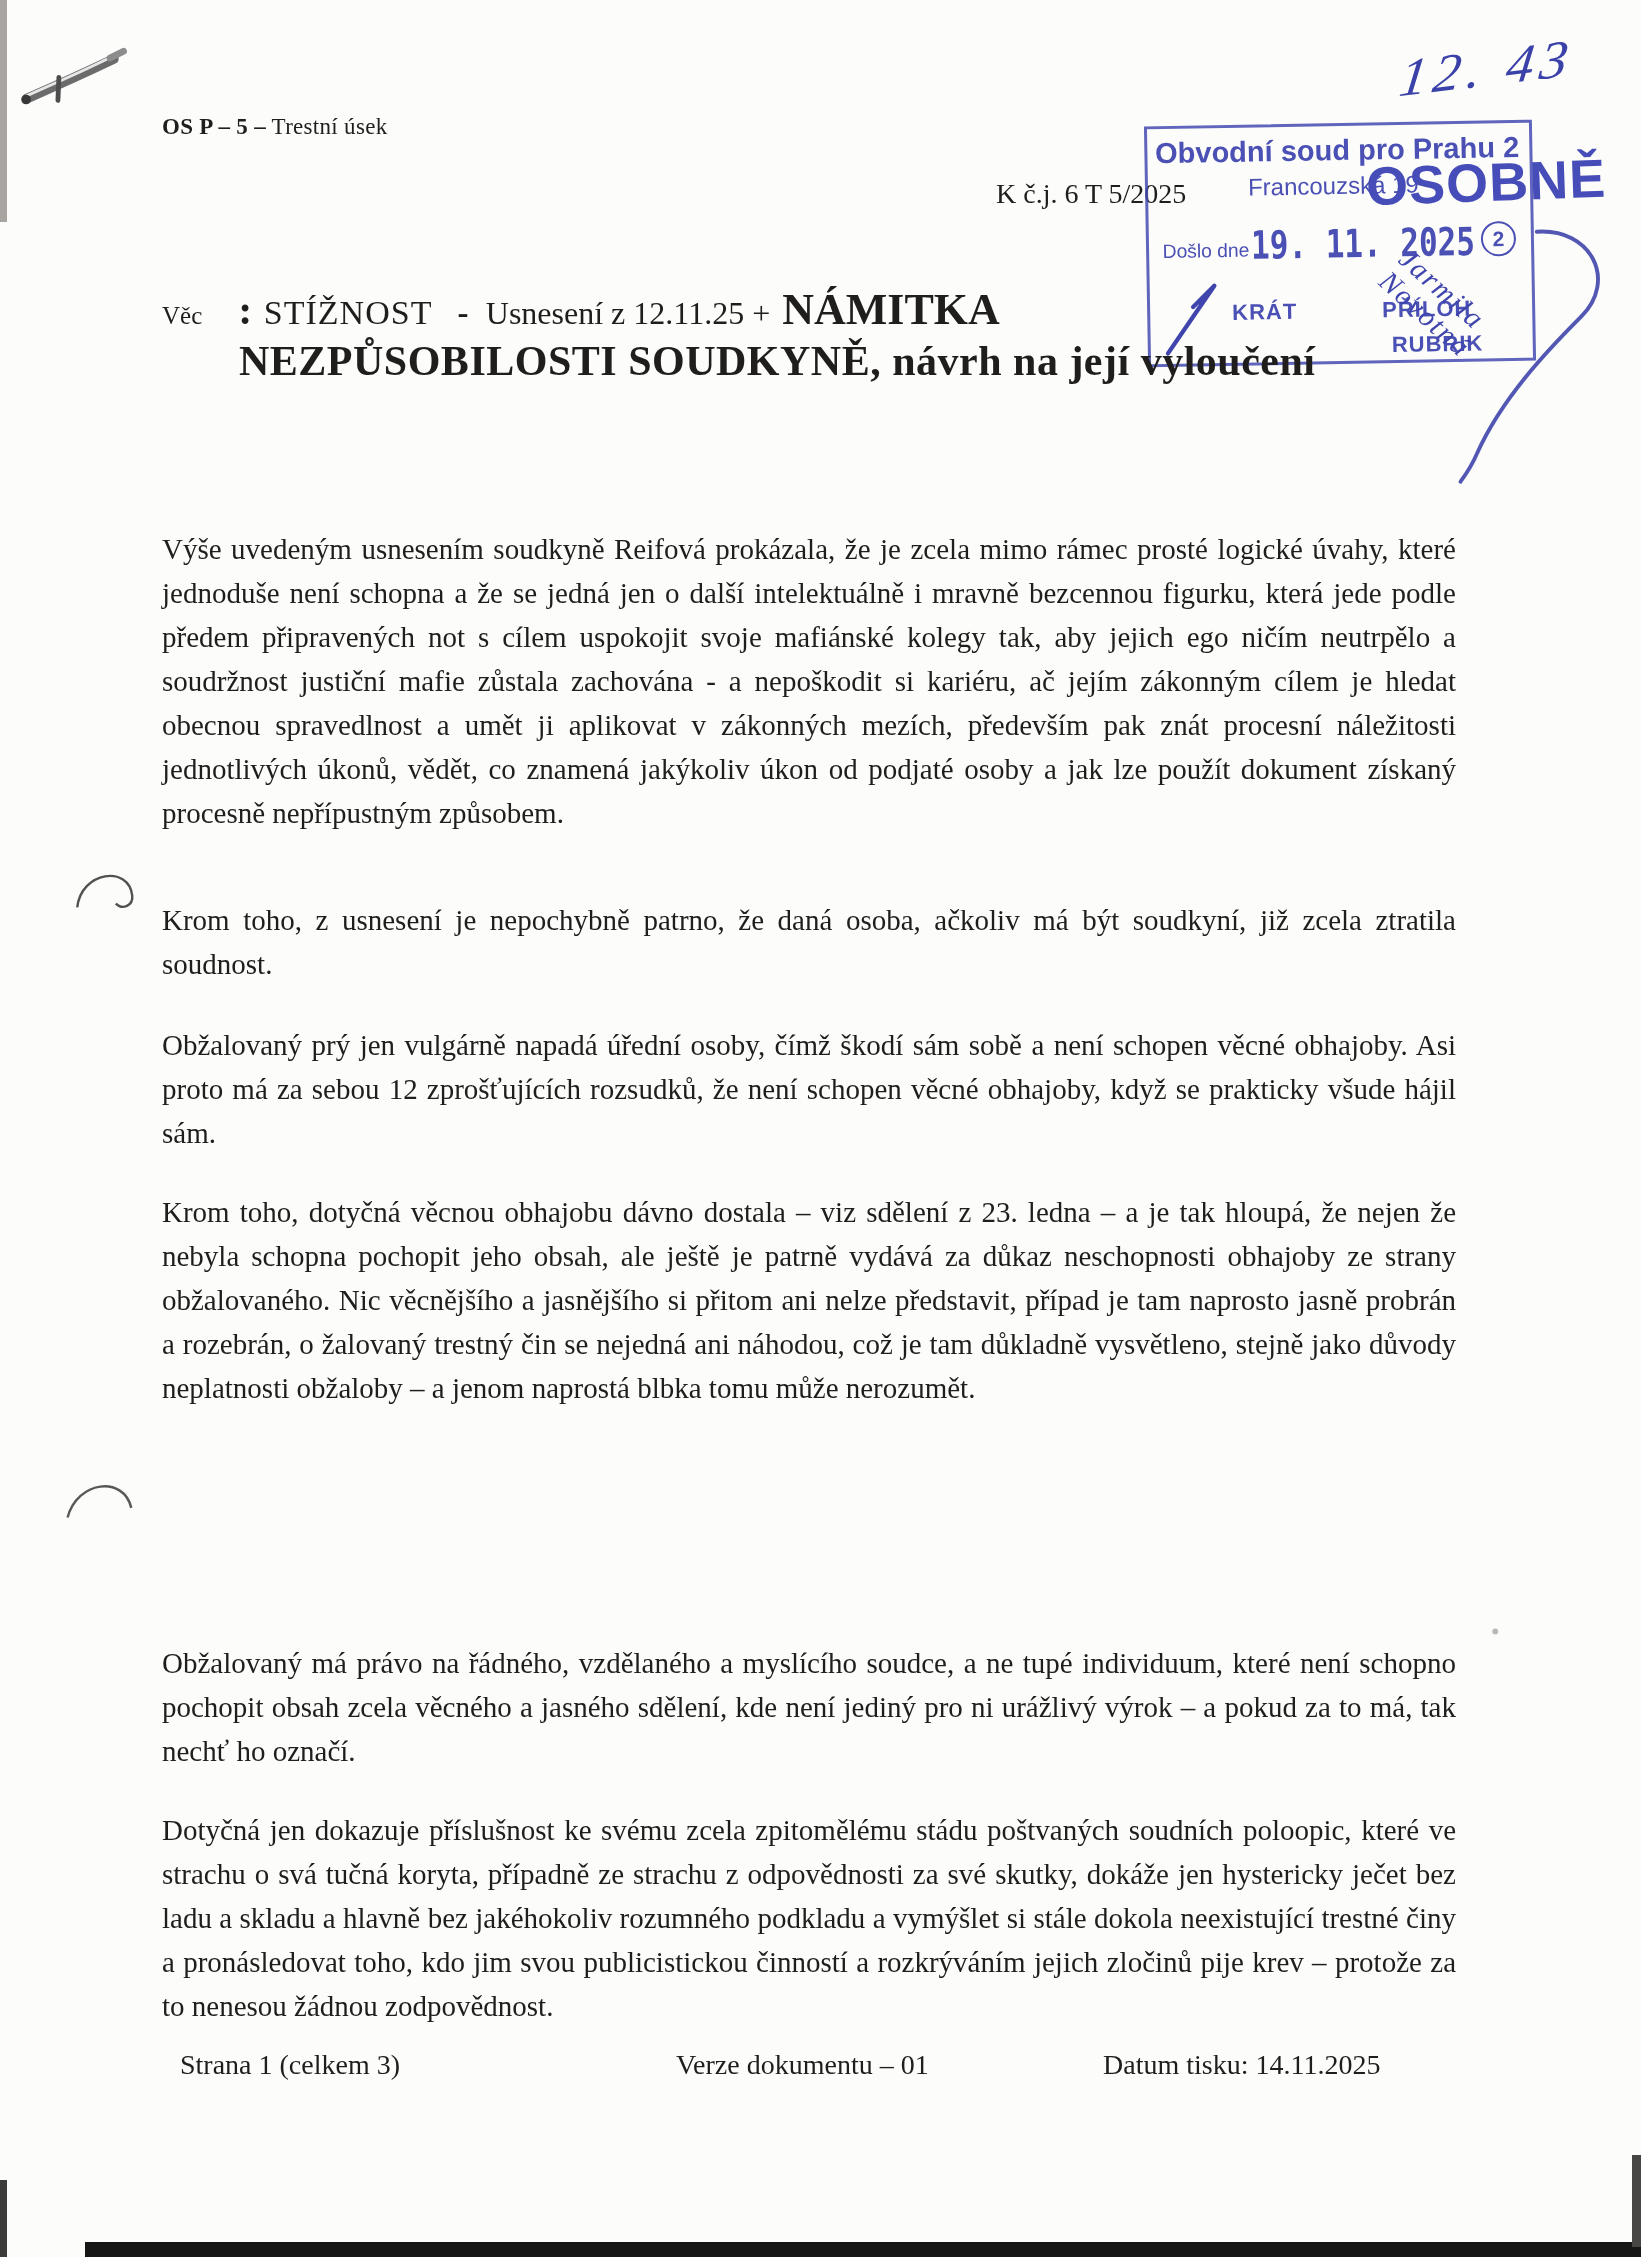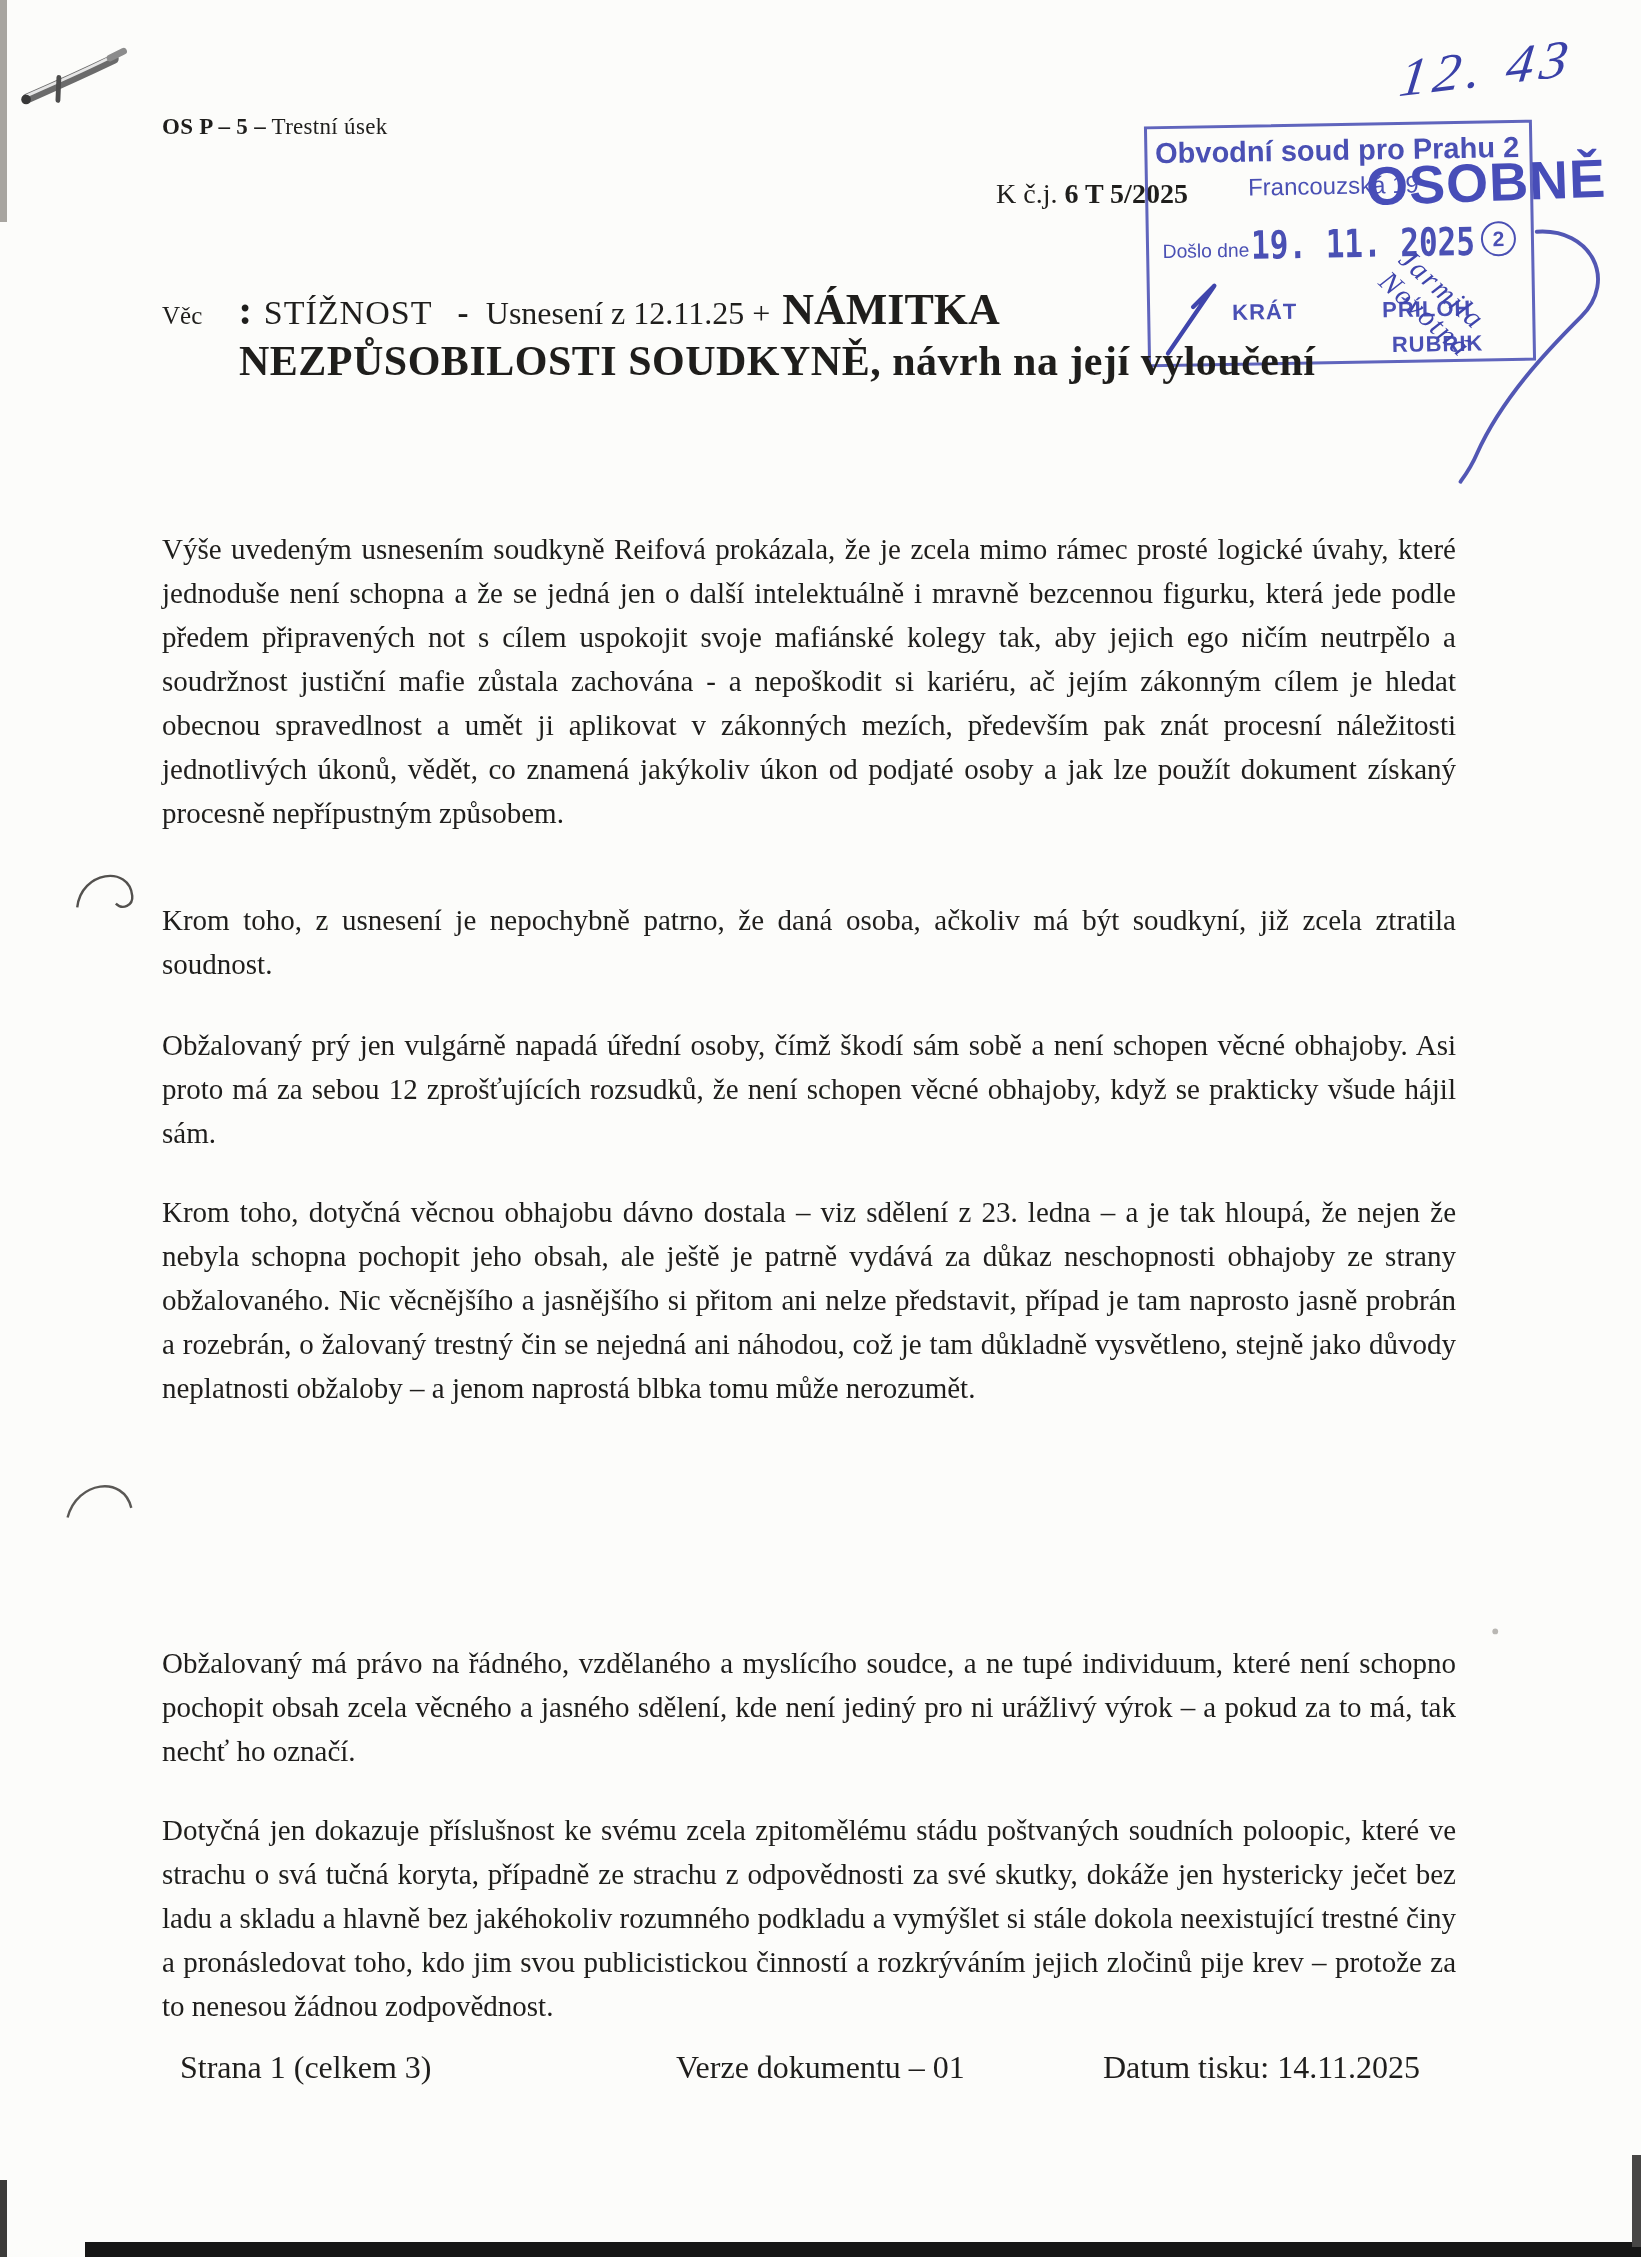--- a/index.html
+++ b/index.html
@@ -15,41 +15,41 @@
   .edge-top-left{position:absolute;left:0;top:0;width:6.8px;height:222px;background:#a8a5a0;}
   .edge-bottom-left{position:absolute;left:0;bottom:0;width:6.8px;height:77px;background:#3c3b39;}
   .bottom-bar{position:absolute;left:85px;right:0;bottom:0;height:15.4px;background:#161616;}
   .edge-bottom-right{position:absolute;right:0;bottom:9.7px;width:8.7px;height:92px;background:#474645;}
   .artifact-svg{position:absolute;left:0;top:0;width:1641px;height:2257px;pointer-events:none;}
 
   
   .header-left{position:absolute;left:162px;top:114px;font-size:23px;letter-spacing:0.3px;}
   .header-left .hb{font-weight:bold;}
   .case-ref{position:absolute;left:996px;top:178px;font-size:28px;}
-  .case-ref .rb{font-weight:bold;}
+  .case-ref .rb{font-weight:normal;}
 
   
   .title-block{position:absolute;left:162px;top:284px;width:1197px;}
   .title-l1{display:flex;align-items:baseline;white-space:nowrap;}
   .subject{font-size:25px;margin-right:36px;}
   .t-colon{font-size:42px;font-weight:bold;margin-right:11.6px;}
   .t-main{font-size:34px;font-weight:normal;letter-spacing:1px;}
   .t-dash{font-size:33px;font-weight:bold;margin:0 17.4px 0 25px;}
   .t-mid{font-size:32px;}
   .t-end{font-size:44px;font-weight:bold;margin-left:12px;}
   .title-l2{margin:1.9px 0 0 77px;font-size:42px;font-weight:bold;letter-spacing:0.5px;}
 
   
   .body-par{
     position:absolute;left:162px;width:1294px;margin:0;
     font-size:29px;line-height:44px;text-align:justify;
   }
 
   
-  .footer-item{position:absolute;top:2049px;font-size:32px;white-space:nowrap;text-align:center;}
+  .footer-item{position:absolute;top:2049px;font-size:28px;white-space:nowrap;text-align:center;}
 
   
   .stamp-box{
     position:absolute;left:1146px;top:123px;width:382px;height:235px;
     border:3.9px solid rgba(68,74,178,.85);
     transform:rotate(-1deg);
     font-family:"Liberation Sans","DejaVu Sans",sans-serif;
     color:#4a50b4;
   }
   .st-court{position:absolute;left:7.7px;top:7.7px;width:369px;font-size:29px;font-weight:bold;white-space:nowrap;}

